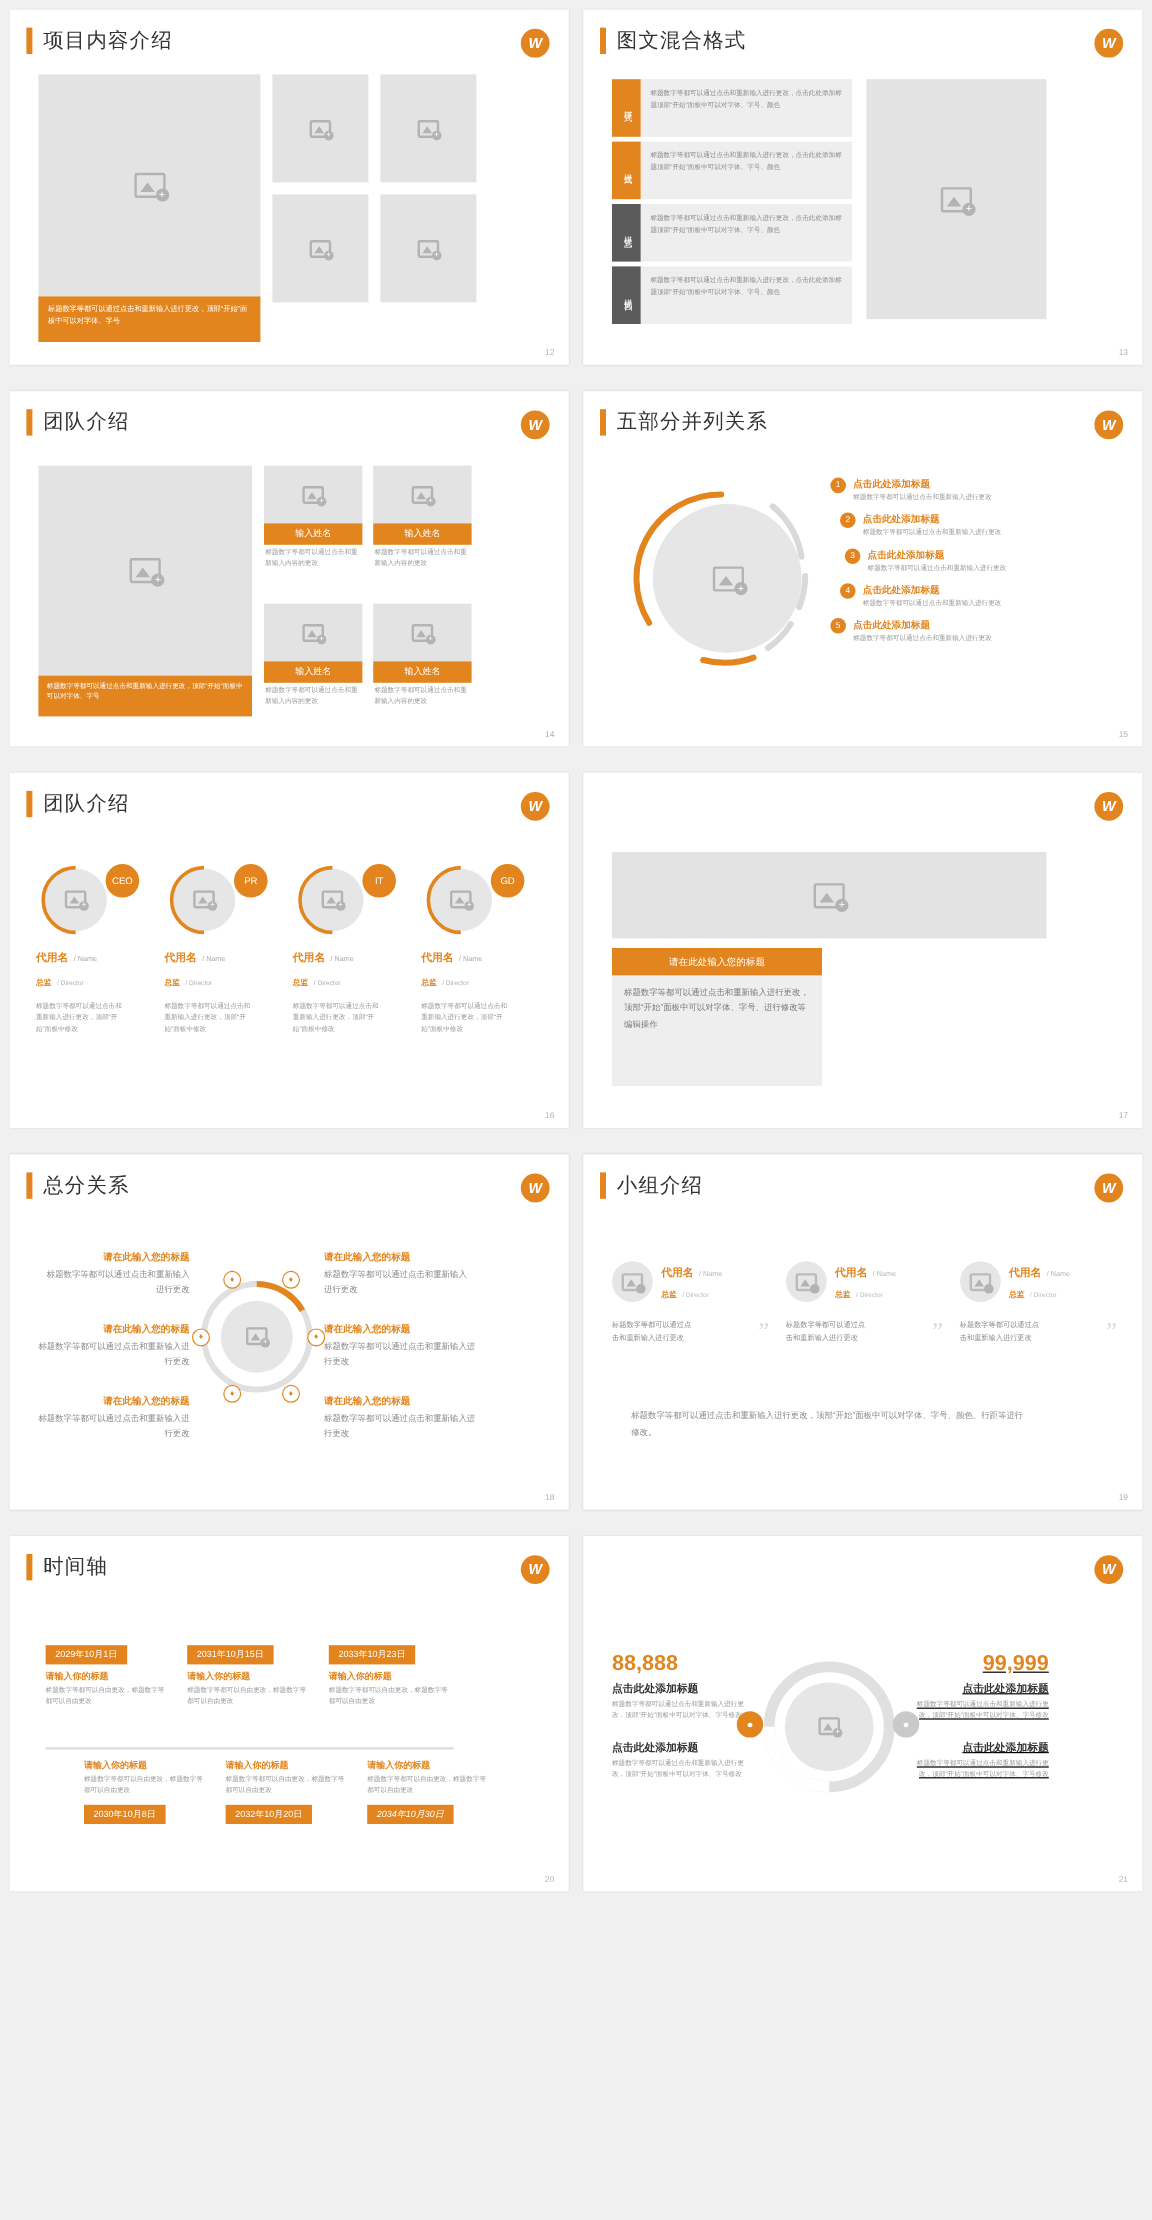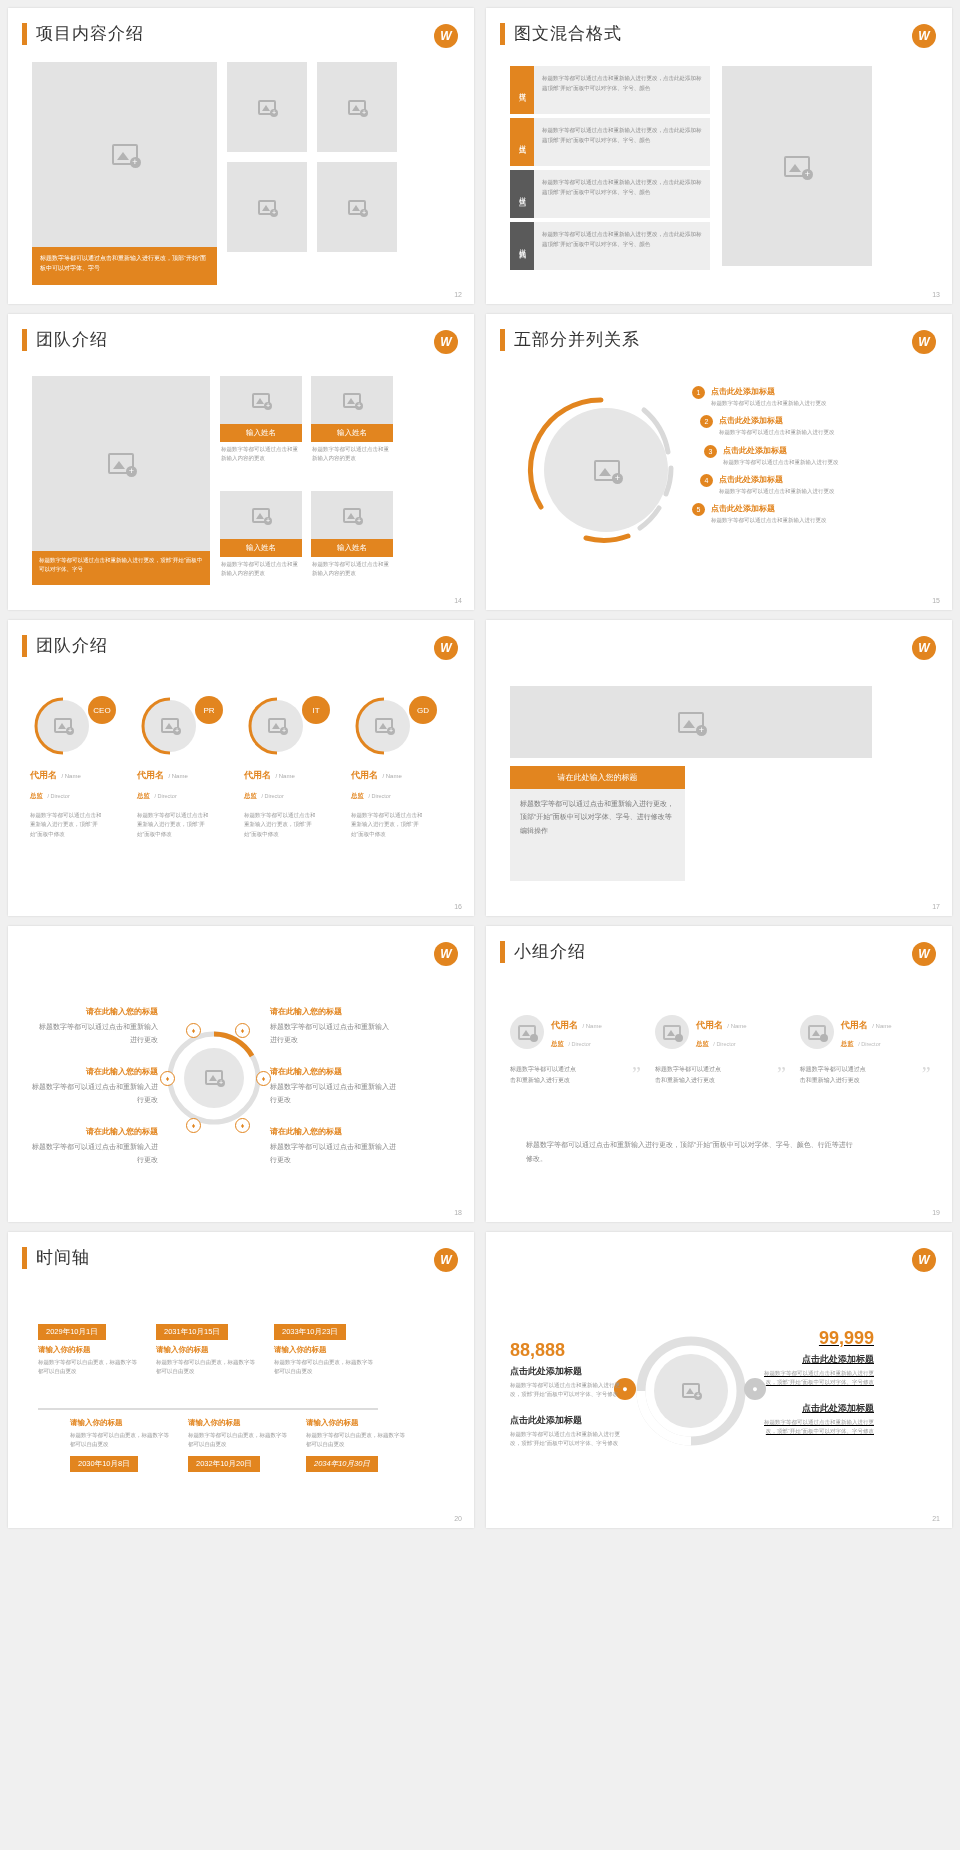--- a/index.html
+++ b/index.html
@@ -5,21 +5,21 @@
   * { box-sizing: border-box; }
   html, body {
     margin: 0; padding: 0;
     background: #f0f0f0;
     font-family: "Liberation Sans", "DejaVu Sans", sans-serif;
   }
   body { width: 960px; }
   .deck {
     display: grid;
     grid-template-columns: 1fr 1fr;
-    gap: 10px 12px;
+    gap: 22px 12px;
     padding: 8px 8px;
     width: 960px;
   }
   .slide {
     background: #fff;
     position: relative;
     height: 296px;
     overflow: hidden;
     box-shadow: 0 0 2px rgba(0,0,0,0.12);
   }
@@ -472,20 +472,24 @@
     </div>
 
     <div style="position:absolute;left:24px;top:146px;width:175px;">
       <div class="obox s17-banner">请在此处输入您的标题</div>
       <div class="s17-body" style="height:92px;">标题数字等都可以通过点击和重新输入进行更改，顶部“开始”面板中可以对字体、字号、进行修改等编辑操作</div>
     </div>
     <div class="pagenum">17</div>
   </div>
 
   <div class="slide">
+    <div class="slide-head">
+      <div class="accent-bar"></div>
+      <div class="slide-title">总分关系</div>
+    </div>
     <div class="logo">W</div>
 
     <div style="position:absolute;left:158px;top:104px;width:96px;height:96px;">
       <svg width="96" height="96" viewBox="0 0 96 96">
         <circle cx="48" cy="48" r="44" fill="none" stroke="#e0e0e0" stroke-width="5"></circle>
         <circle cx="48" cy="48" r="30" fill="#e6e6e6"></circle>
         <path d="M48 4 A44 44 0 0 1 86 26" stroke="#e2851f" stroke-width="5" fill="none"></path>
       </svg>
       <div class="ph-icon sm" style="position:absolute;left:39px;top:40px;background:transparent;">
           <span class="plus">+</span>
@@ -652,21 +656,21 @@
         <circle cx="55" cy="55" r="37" fill="#e6e6e6"></circle>
         <path d="M55 105 A50 50 0 0 1 5 55" stroke="#fff" stroke-width="9" fill="none"></path>
       </svg>
       <div class="ph-icon sm" style="position:absolute;left:46px;top:47px;background:transparent;">
           <span class="plus">+</span>
         </div>
     </div>
     <div style="position:absolute;left:128px;top:146px;width:22px;height:22px;border-radius:50%;background:#e2851f;color:#fff;font-size:9px;display:flex;align-items:center;justify-content:center;">●</div>
     <div style="position:absolute;left:258px;top:146px;width:22px;height:22px;border-radius:50%;background:#c9c9c9;color:#fff;font-size:9px;display:flex;align-items:center;justify-content:center;">●</div>
 
-    <div style="position:absolute;left:24px;top:108px;width:110px;">
+    <div style="position:absolute;left:24px;top:96px;width:110px;">
       <div class="s21-big">88,888</div>
       <div class="s21-t">点击此处添加标题</div>
       <div class="tiny">标题数字等都可以通过点击和重新输入进行更改，顶部“开始”面板中可以对字体、字号修改</div>
       <div class="s21-t" style="margin-top:14px;">点击此处添加标题</div>
       <div class="tiny">标题数字等都可以通过点击和重新输入进行更改，顶部“开始”面板中可以对字体、字号修改</div>
     </div>
 
     <div style="position:absolute;left:278px;top:96px;width:110px;text-align:right;text-decoration:underline;">
       <div class="s21-big">99,999</div>
       <div class="s21-t">点击此处添加标题</div>

